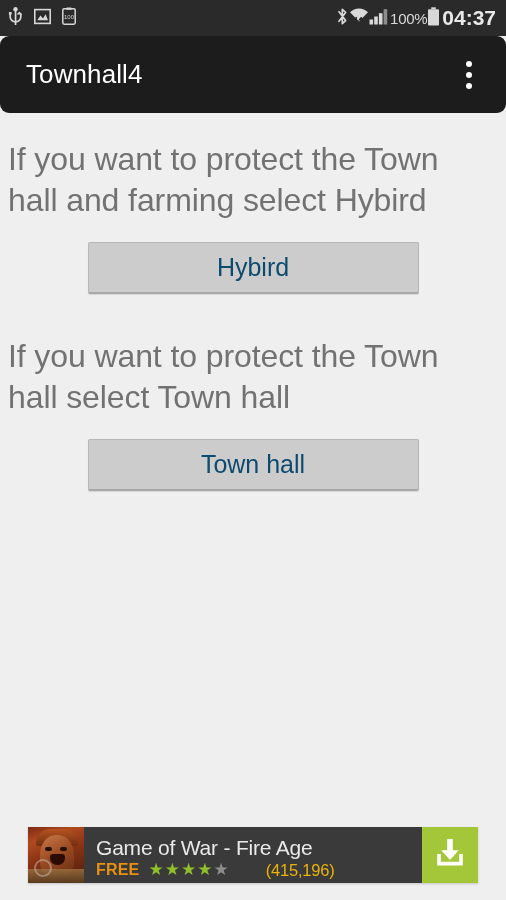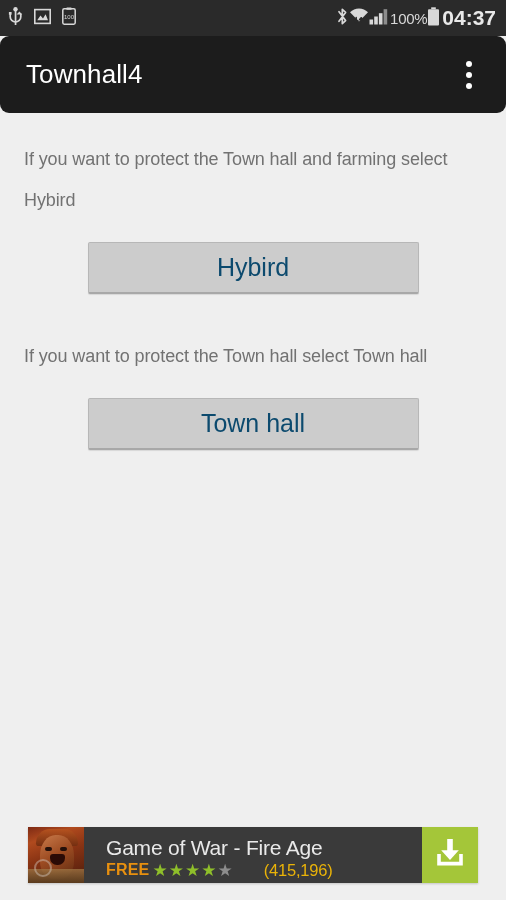--- a/index.html
+++ b/index.html
@@ -89,23 +89,23 @@
     background: #efefef;
     height: 787px;
     padding-top: 26px;
     position: relative;
   }
 
   .section { margin-bottom: 0px; }
 
   .section-text {
     color: #727272;
-    font-size: 18px;
+    font-size: 32px;
     line-height: 41px;
-    padding: 0 22px 0 24px;
+    padding: 0 22px 0 8px;
     font-weight: 400;
     letter-spacing: -0.1px;
   }
 
   .btn-wrap {
     display: flex;
     justify-content: center;
     padding-top: 21px;
   }
 
@@ -190,39 +190,39 @@
     position: absolute;
     left: 6px; bottom: 6px;
     width: 18px; height: 18px;
     border: 2px solid rgba(210,200,190,0.45);
     border-radius: 50%;
   }
 
   .ad-body {
     flex: 1 1 auto;
     background: #3a3a3a;
-    padding: 4px 0 0 22px;
+    padding: 4px 0 0 12px;
     display: flex;
     flex-direction: column;
     justify-content: center;
     min-width: 0;
   }
   .ad-title {
     color: #e9e9e9;
     font-size: 21px;
     font-weight: 400;
     line-height: 25px;
     letter-spacing: -0.2px;
     white-space: nowrap;
     overflow: hidden;
   }
   .ad-sub {
     display: flex;
-    align-items: center;
-    gap: 3px;
+    align-items: flex-start;
+    gap: 9px;
     margin-top: 1px;
   }
   .ad-free {
     color: #e8900f;
     font-size: 16px;
     font-weight: bold;
     letter-spacing: 0.2px;
   }
   .ad-stars {
     display: flex;

